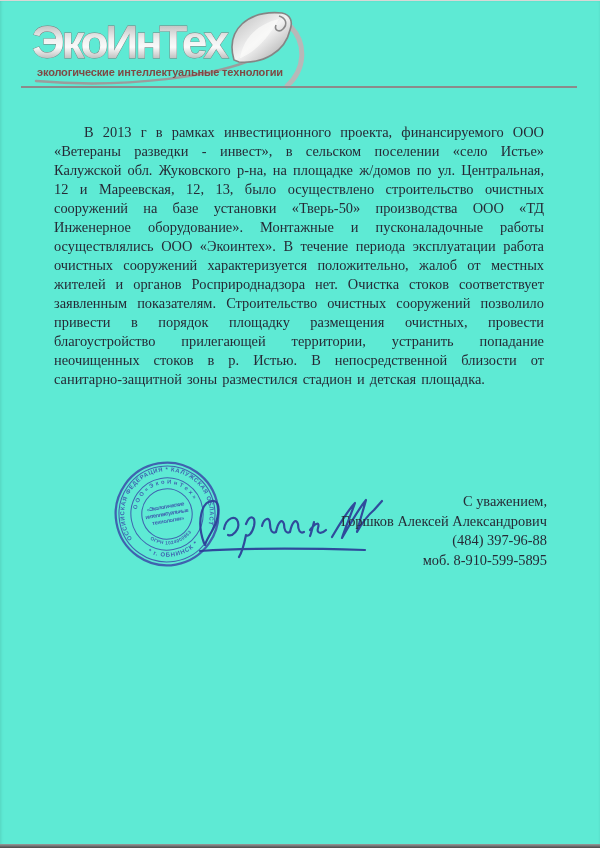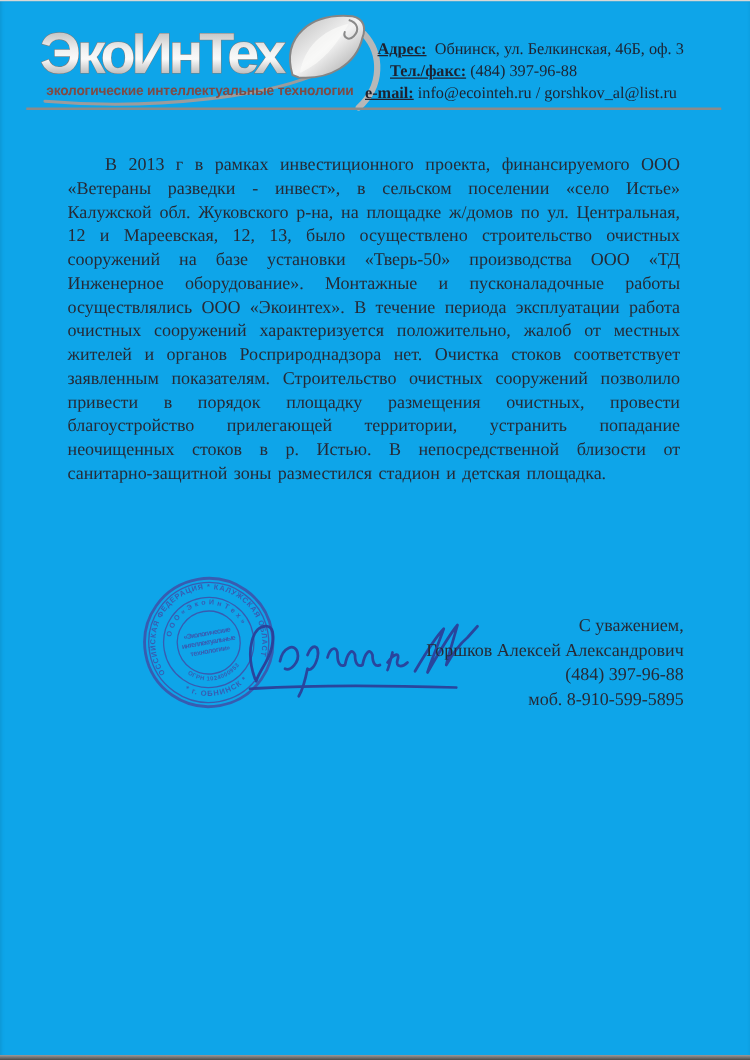--- a/index.html
+++ b/index.html
@@ -1,20 +1,20 @@
 <!DOCTYPE html>
 <html><head>
 <meta charset="utf-8">
 <style>
   html,body{margin:0;padding:0;background:#e8e8e6;}
   .page{
     position:relative;
     width:600px;height:848px;
     margin:0 auto;
-    background:#0ea5e9;
+    background:#5eead4;
     overflow:hidden;
     font-family:"Liberation Serif", serif;
     color:#262a36;
     border-top:1px solid #d8d8d6;
     box-shadow:inset 2px 0 3px -1px rgba(0,0,0,.10), inset -1px 0 2px rgba(0,0,0,.04);
   }
   
   .logo-svg{position:absolute;left:28px;top:6px;width:300px;height:82px;}
   .logo-text{
     font-family:"Liberation Sans", sans-serif;
@@ -91,34 +91,20 @@
 
     <g>
       <path d="M206,53 C197,22 221,3 254,6 C263,8 265,15 262,23 C257,45 235,57 211,55 Z" fill="url(#chromeLeaf)" stroke="#858585" stroke-width="1.6"></path>
       <path d="M212,51 C215,32 229,17 251,12 C241,29 231,42 213,51 Z" fill="#fbfbf9" opacity="0.7"></path>
       <path d="M251,9 c7,2 9,8 4,13 c-4,4 -9,1 -7,-4" fill="none" stroke="#8a8a8a" stroke-width="1.6"></path>
     </g>
     <text class="logo-text" x="4" y="51" textLength="196" fill="url(#chrome)" stroke="#7c7c7c" stroke-width="0.8">ЭкоИнТех</text>
     <text class="logo-tagline" x="9" y="69" textLength="246">экологические интеллектуальные технологии</text>
   </svg>
 
-  <div class="contact">
-    <div class="l1">
-      <b>Адрес:</b>&nbsp;
-      <span>Обнинск, ул. Белкинская, 46Б, оф. 3</span>
-    </div>
-    <div class="l2">
-      <b>Тел./факс:</b>
-      <span>(484) 397-96-88</span>
-    </div>
-    <div class="l3">
-      <b>e-mail:</b>
-      <span>info@ecointeh.ru / gorshkov_al@list.ru</span>
-    </div>
-  </div>
 
   <div class="header-rule"></div>
 
   <p class="body-par">В 2013 г в рамках инвестиционного проекта, финансируемого ООО «Ветераны разведки - инвест», в сельском поселении «село Истье» Калужской обл. Жуковского р-на, на площадке ж/домов по ул. Центральная, 12 и Мареевская, 12, 13, было осуществлено строительство очистных сооружений на базе установки «Тверь-50» производства ООО «ТД Инженерное оборудование». Монтажные и пусконаладочные работы осуществлялись ООО «Экоинтех». В течение периода эксплуатации работа очистных сооружений характеризуется положительно, жалоб от местных жителей и органов Росприроднадзора нет. Очистка стоков соответствует заявленным показателям. Строительство очистных сооружений позволило привести в порядок площадку размещения очистных, провести благоустройство прилегающей территории, устранить попадание неочищенных стоков в р. Истью. В непосредственной близости от санитарно-защитной зоны разместился стадион и детская площадка.</p>
 
   <svg class="stamp" viewBox="0 0 120 120">
     <defs>
       <path id="arc-outer-top" d="M19.2,79 A45,45 0 1 1 100.8,79"></path>
       <path id="arc-outer-bottom" d="M23.1,85.8 A45,45 0 0 0 96.9,85.8"></path>
       <path id="arc-mid-top" d="M29.1,68.3 A32,32 0 1 1 90.9,68.3"></path>

